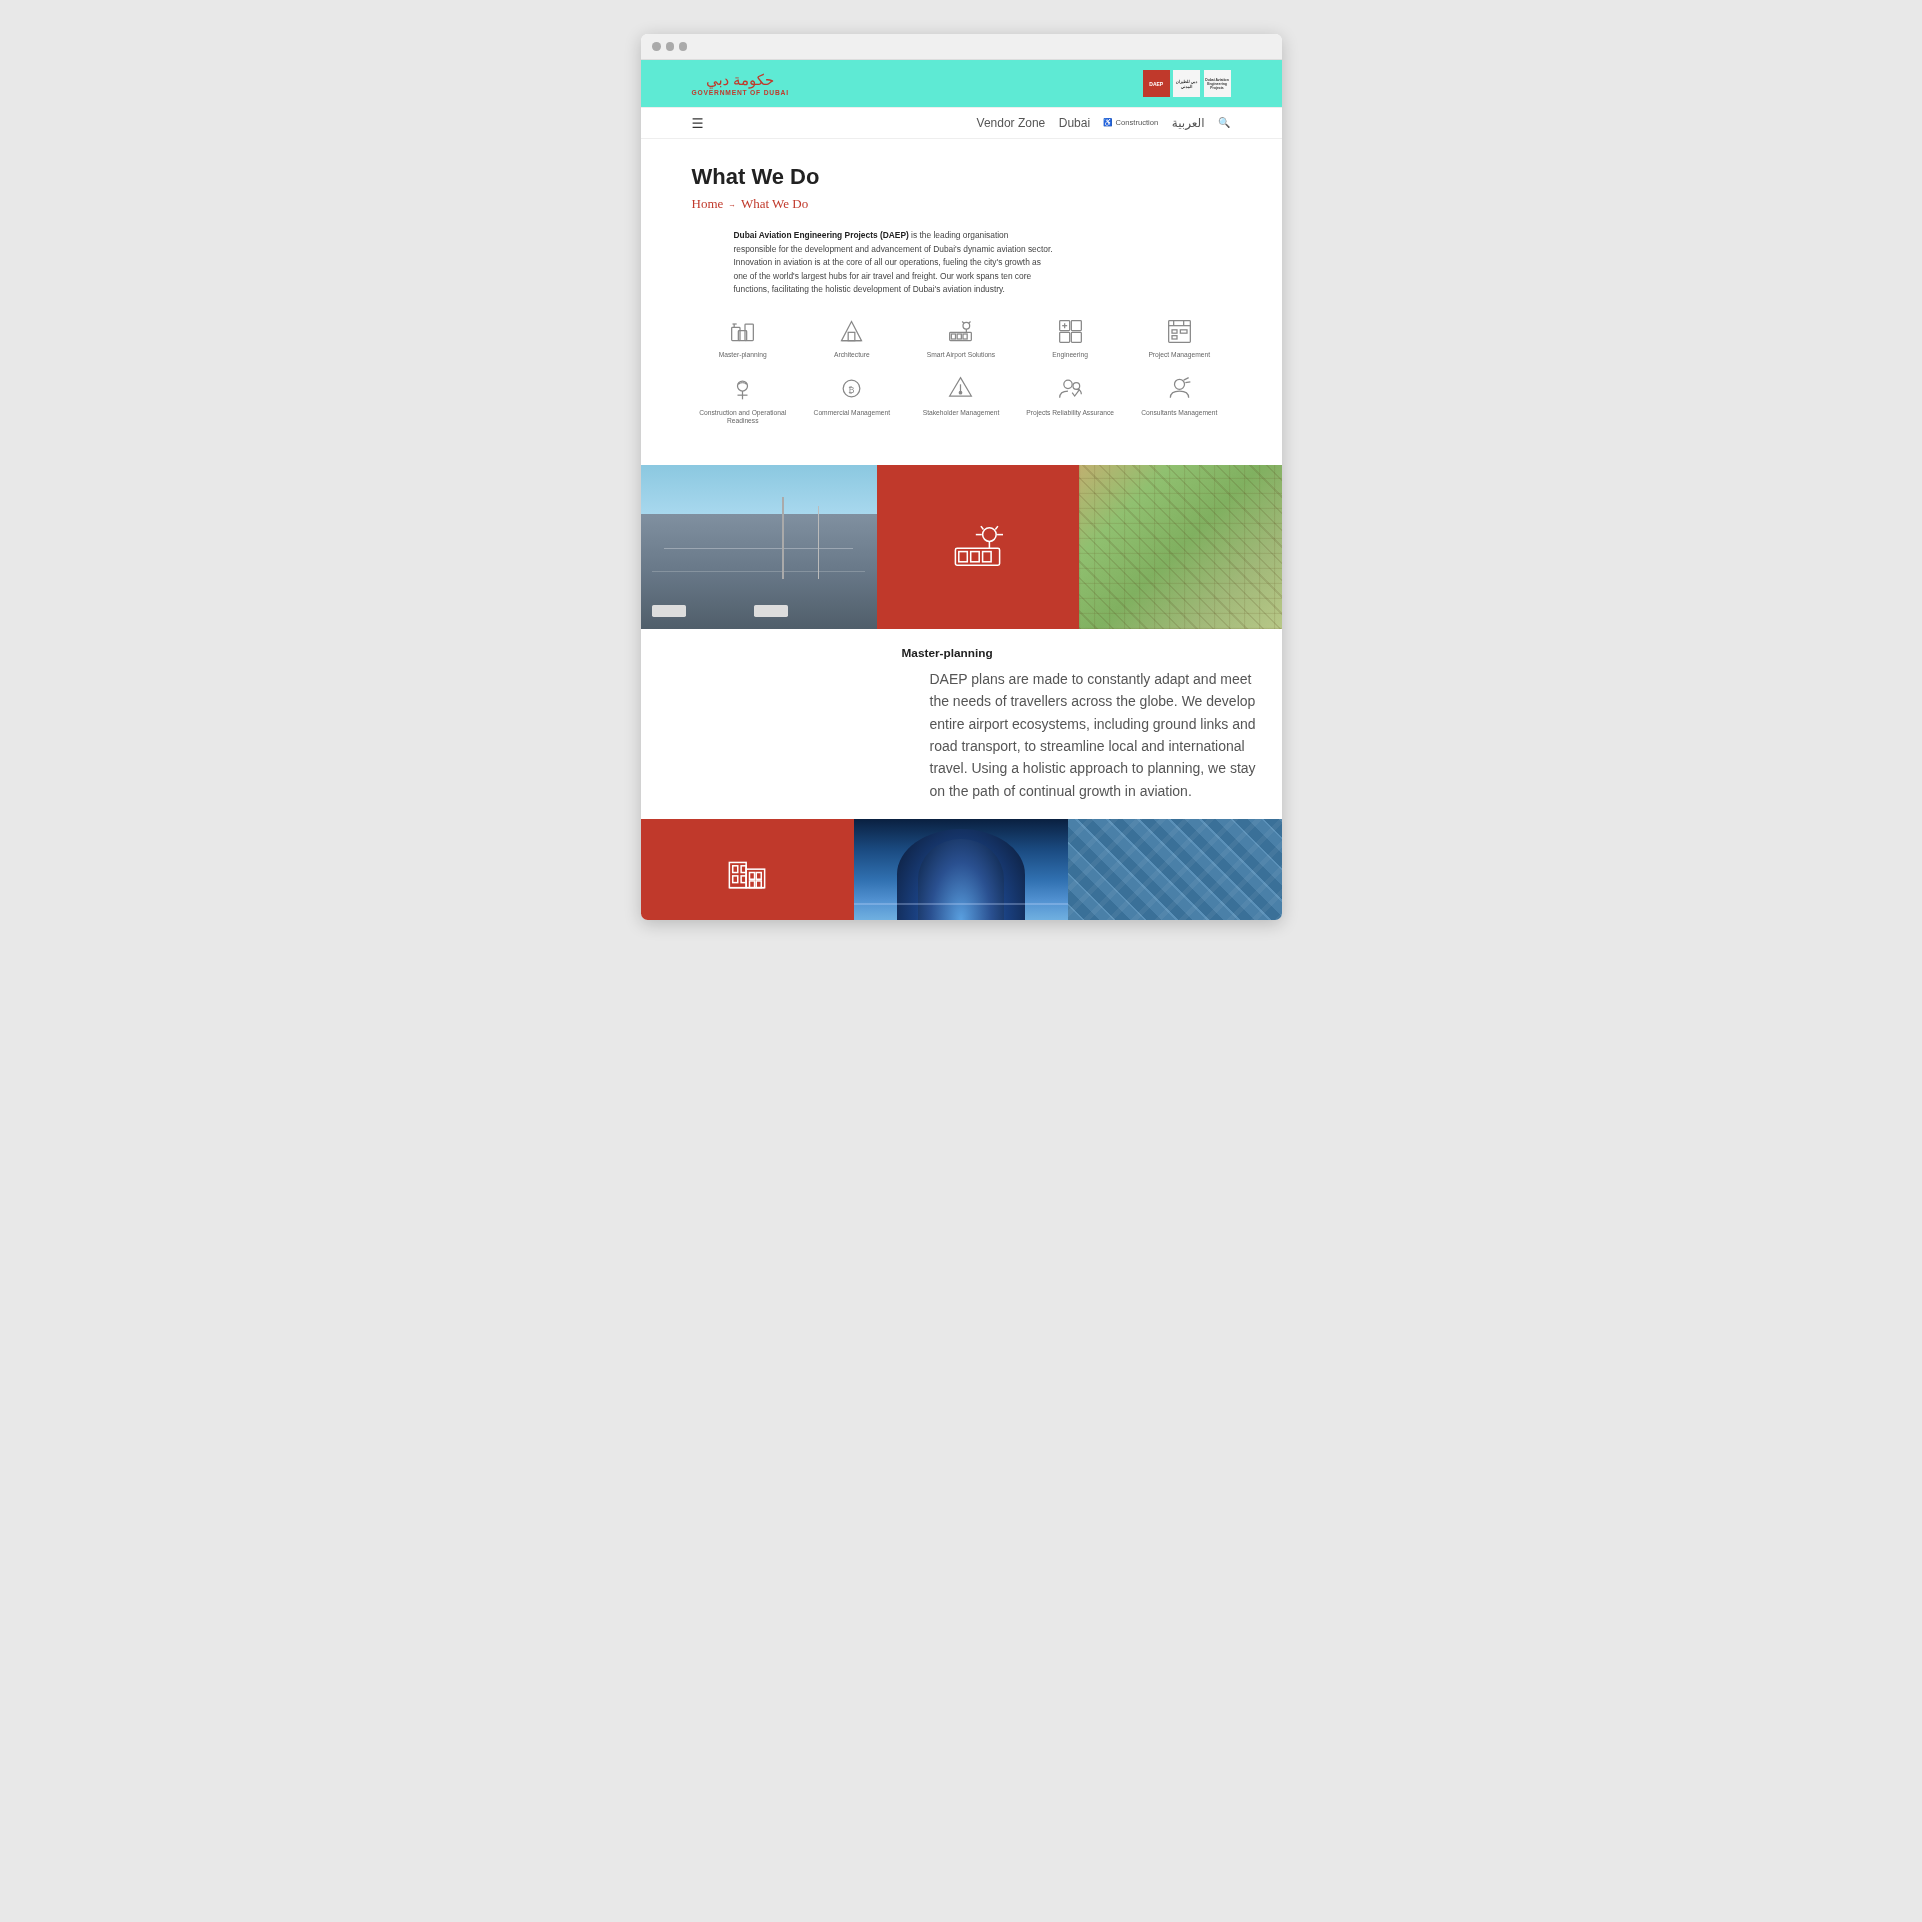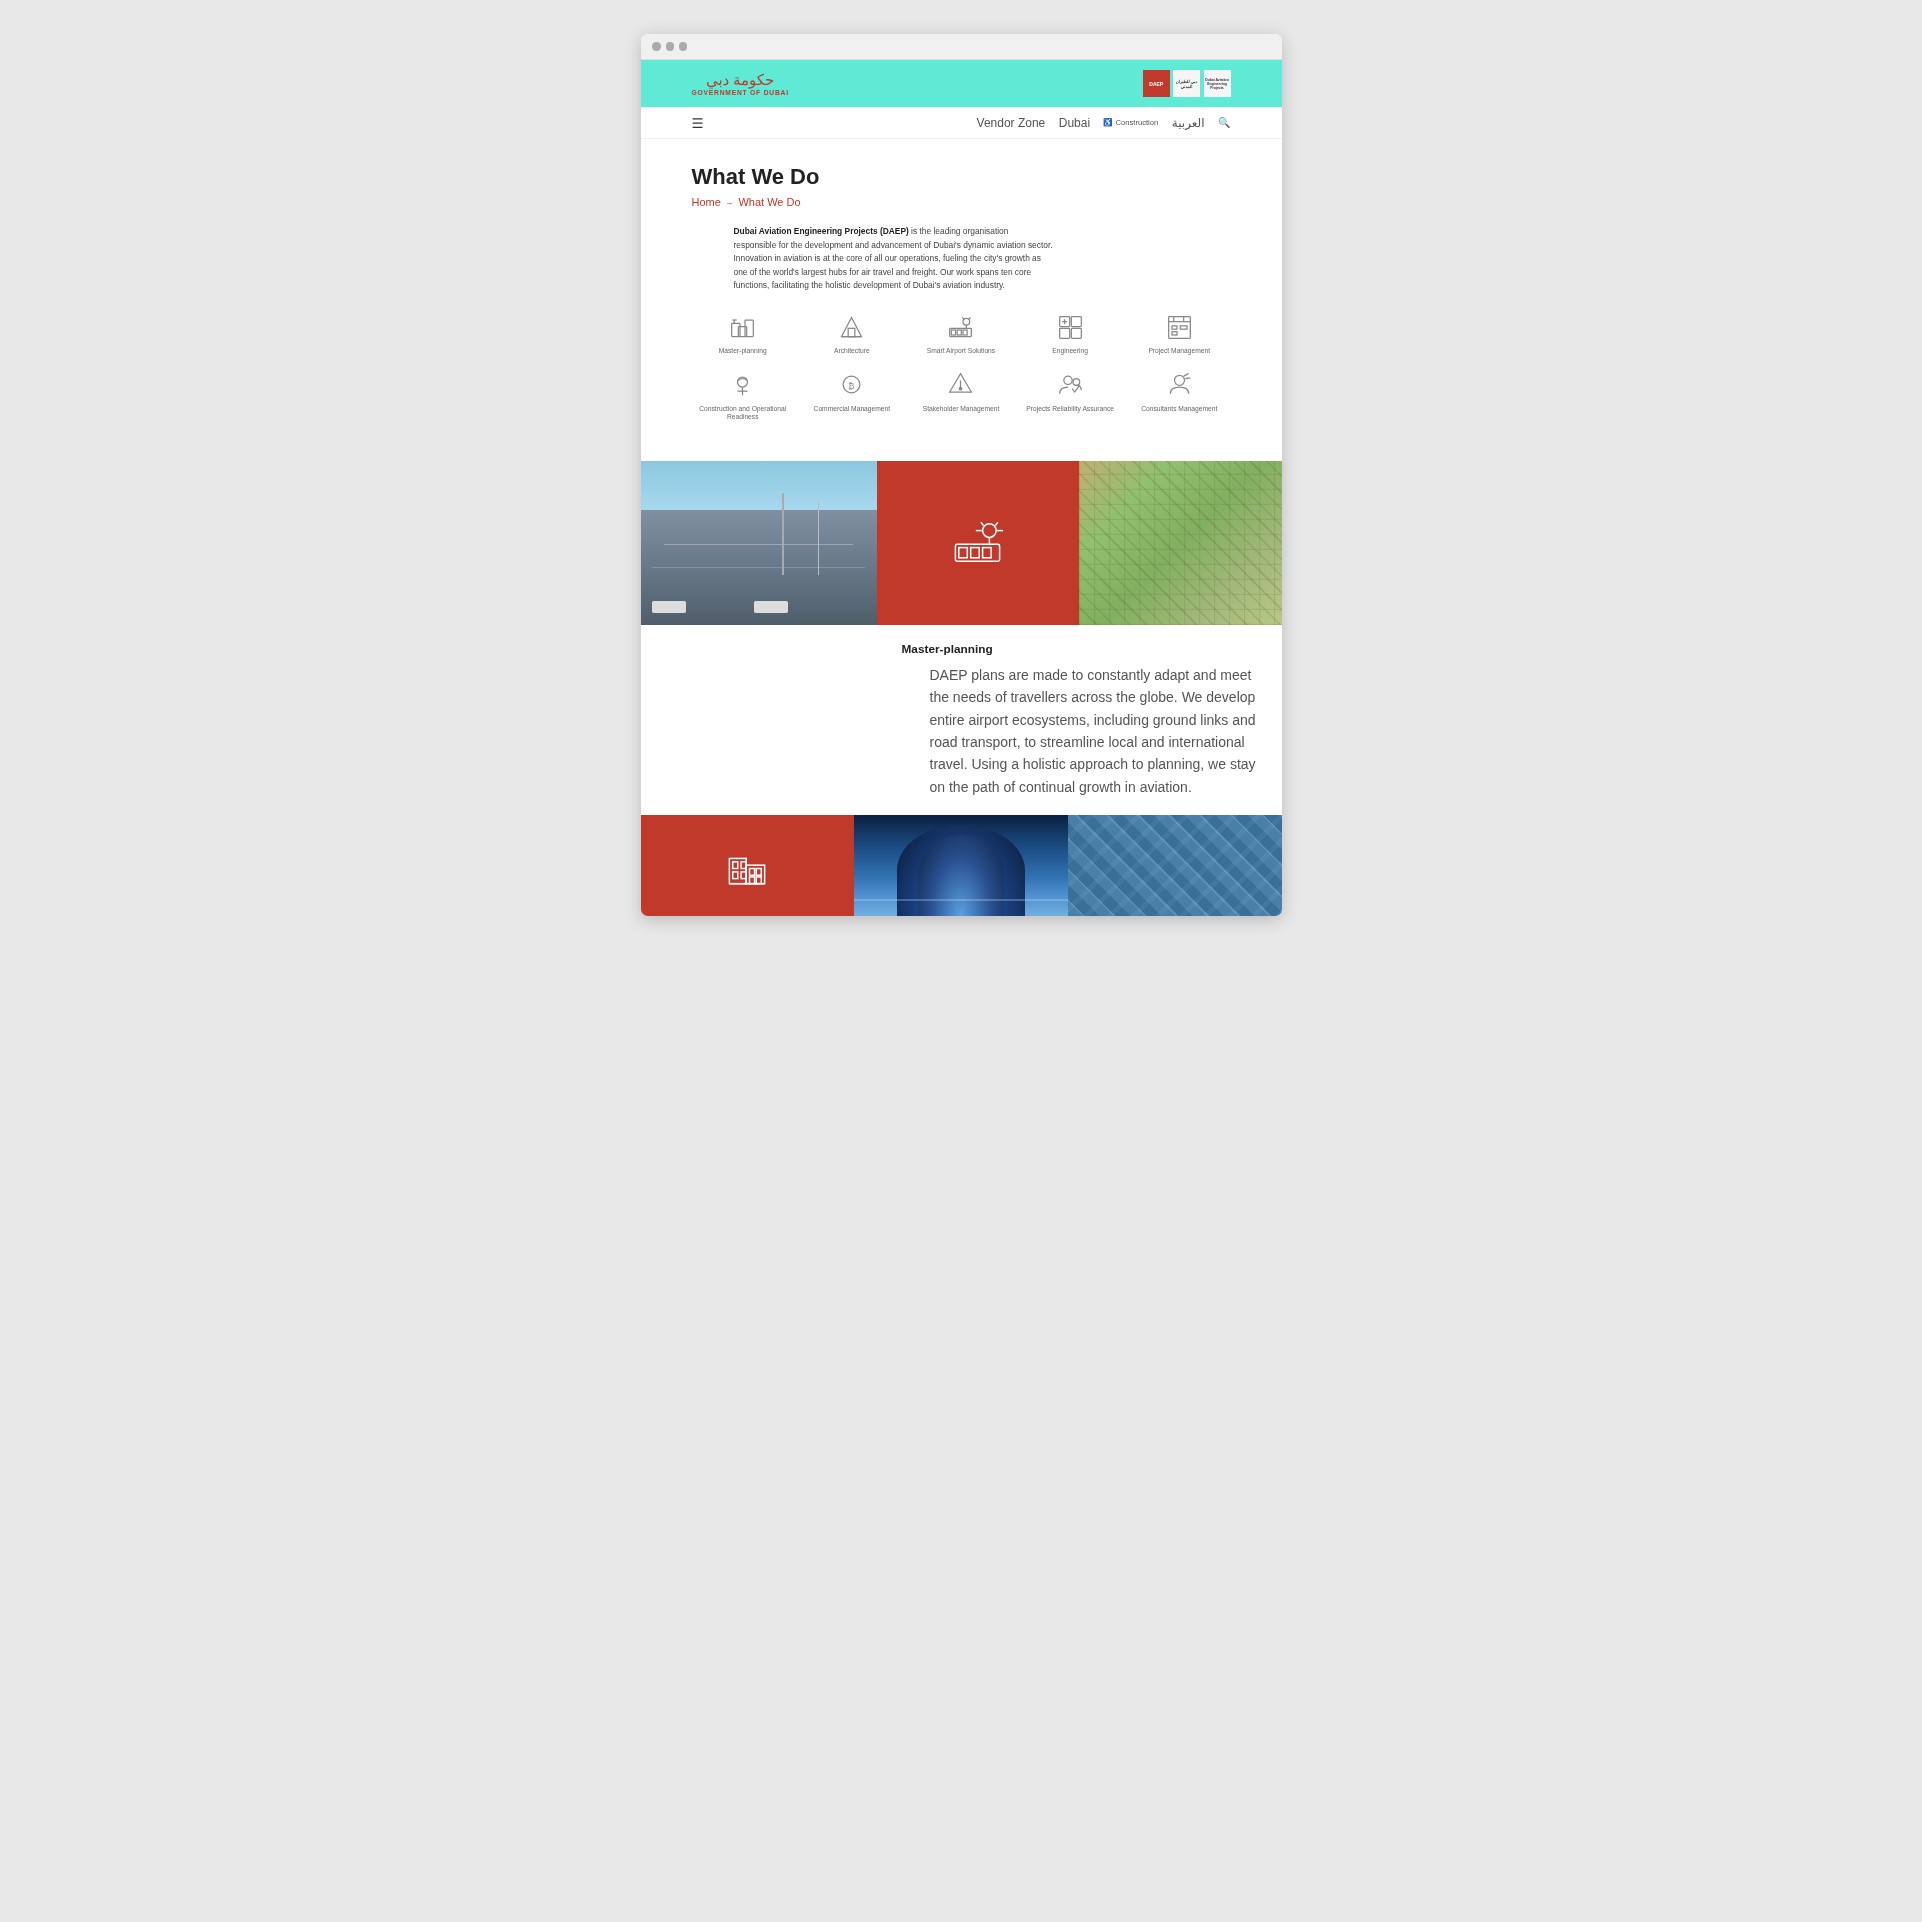--- a/index.html
+++ b/index.html
@@ -133,22 +133,23 @@
     }
     
     .breadcrumb {
       display: flex;
       align-items: center;
       gap: 5px;
       margin-bottom: 17px;
     }
     
     .breadcrumb-item {
-      font-size: 11px;
+      font-size: 13px;
       color: #c0392b;
+      font-family: Liberation Serif, serif;
     }
     
     .breadcrumb-arrow {
       font-size: 7.6px;
       color: #c0392b;
     }
     
     .description-text {
       font-size: 8.4px;
       line-height: 1.6;

